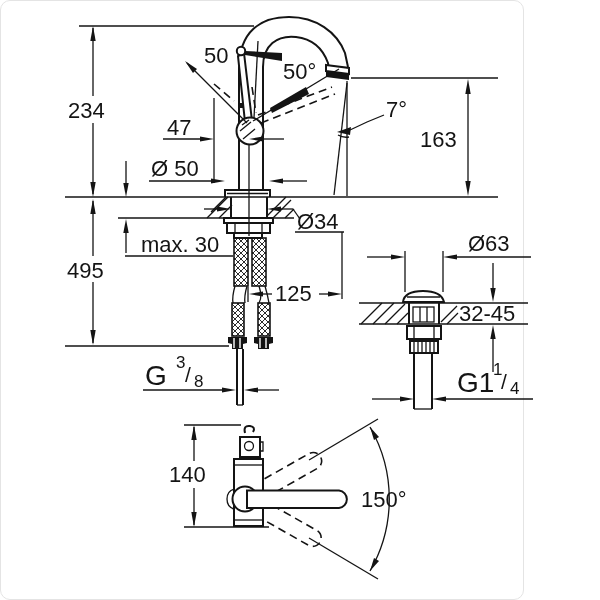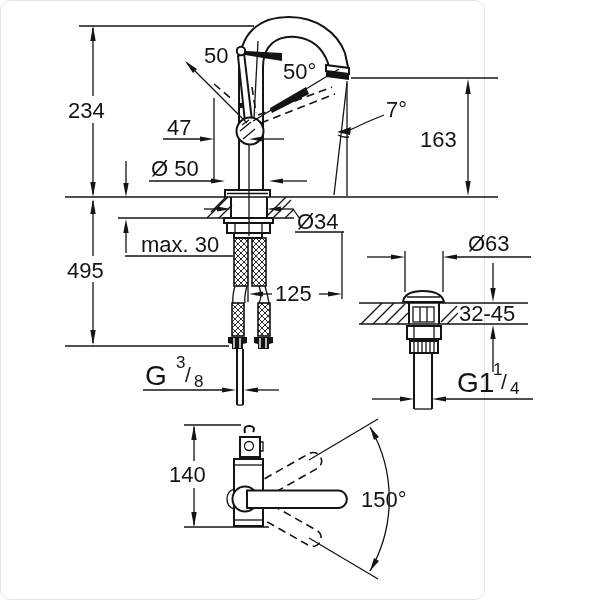--- a/index.html
+++ b/index.html
@@ -1,16 +1,16 @@
 <!DOCTYPE html>
 <html><head>
 <meta charset="utf-8">
 <style>
   html,body{margin:0;padding:0;background:#fff;}
-  .canvas{width:485px;height:600px;position:relative;background:#ffffff;
+  .canvas{width:524px;height:600px;position:relative;background:#ffffff;
           border:1px solid #e4e4e4;border-radius:10px;box-sizing:border-box;
           font-family:"Liberation Sans", sans-serif;}
   svg{display:block;}
   text{fill:#141414;font-family:"Liberation Sans", sans-serif;}
   .dimtxt{font-size:22px;}
   .big{font-size:28px;}
   .frac{font-size:17px;}
   .slash{font-size:21px;}
   .thin{stroke:#141414;stroke-width:1.3;fill:none;}
   .obj{stroke:#141414;stroke-width:2;fill:none;}

